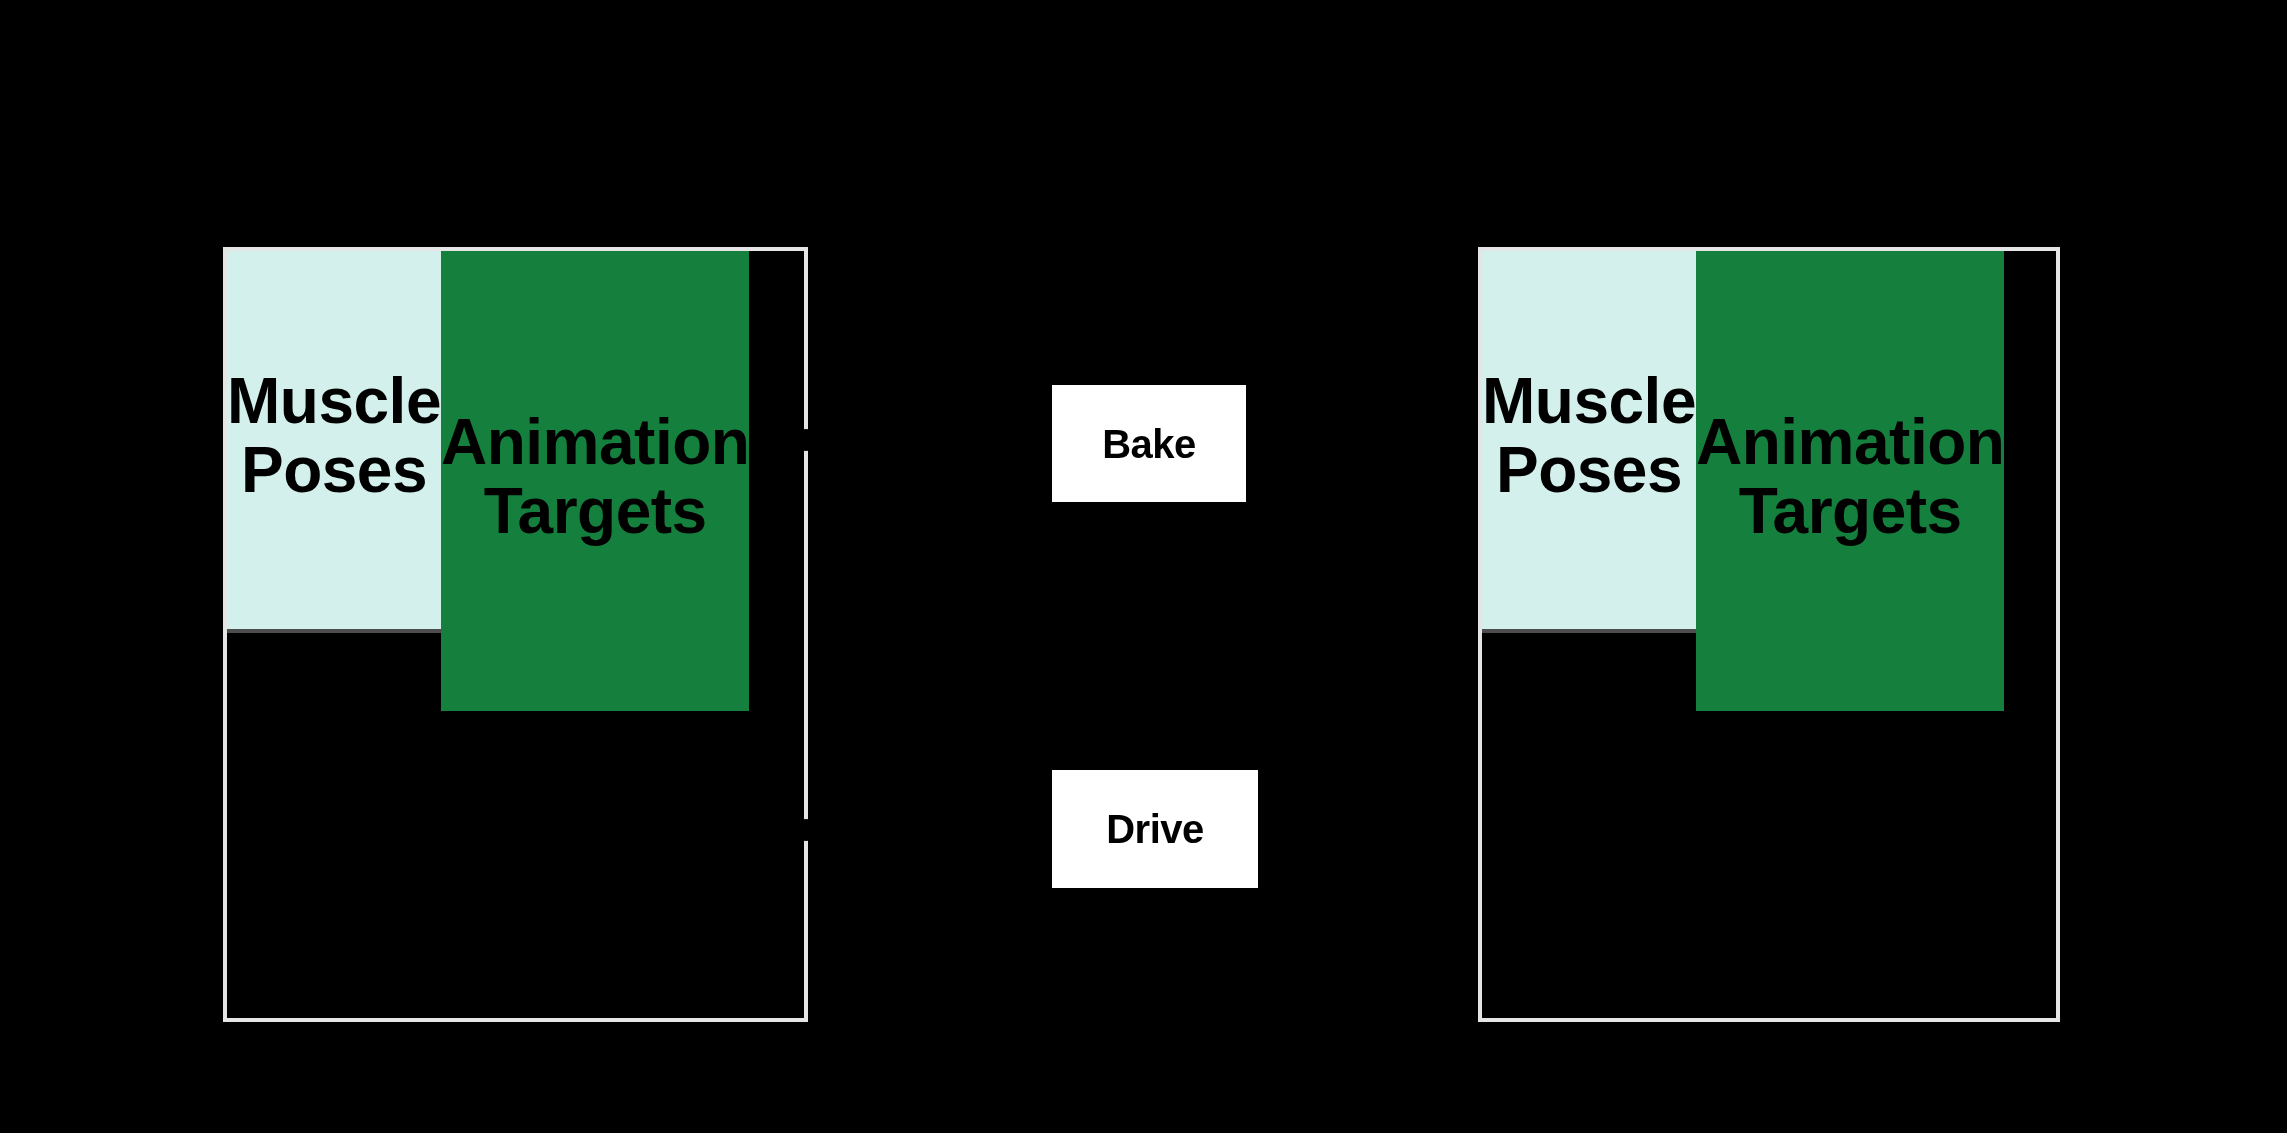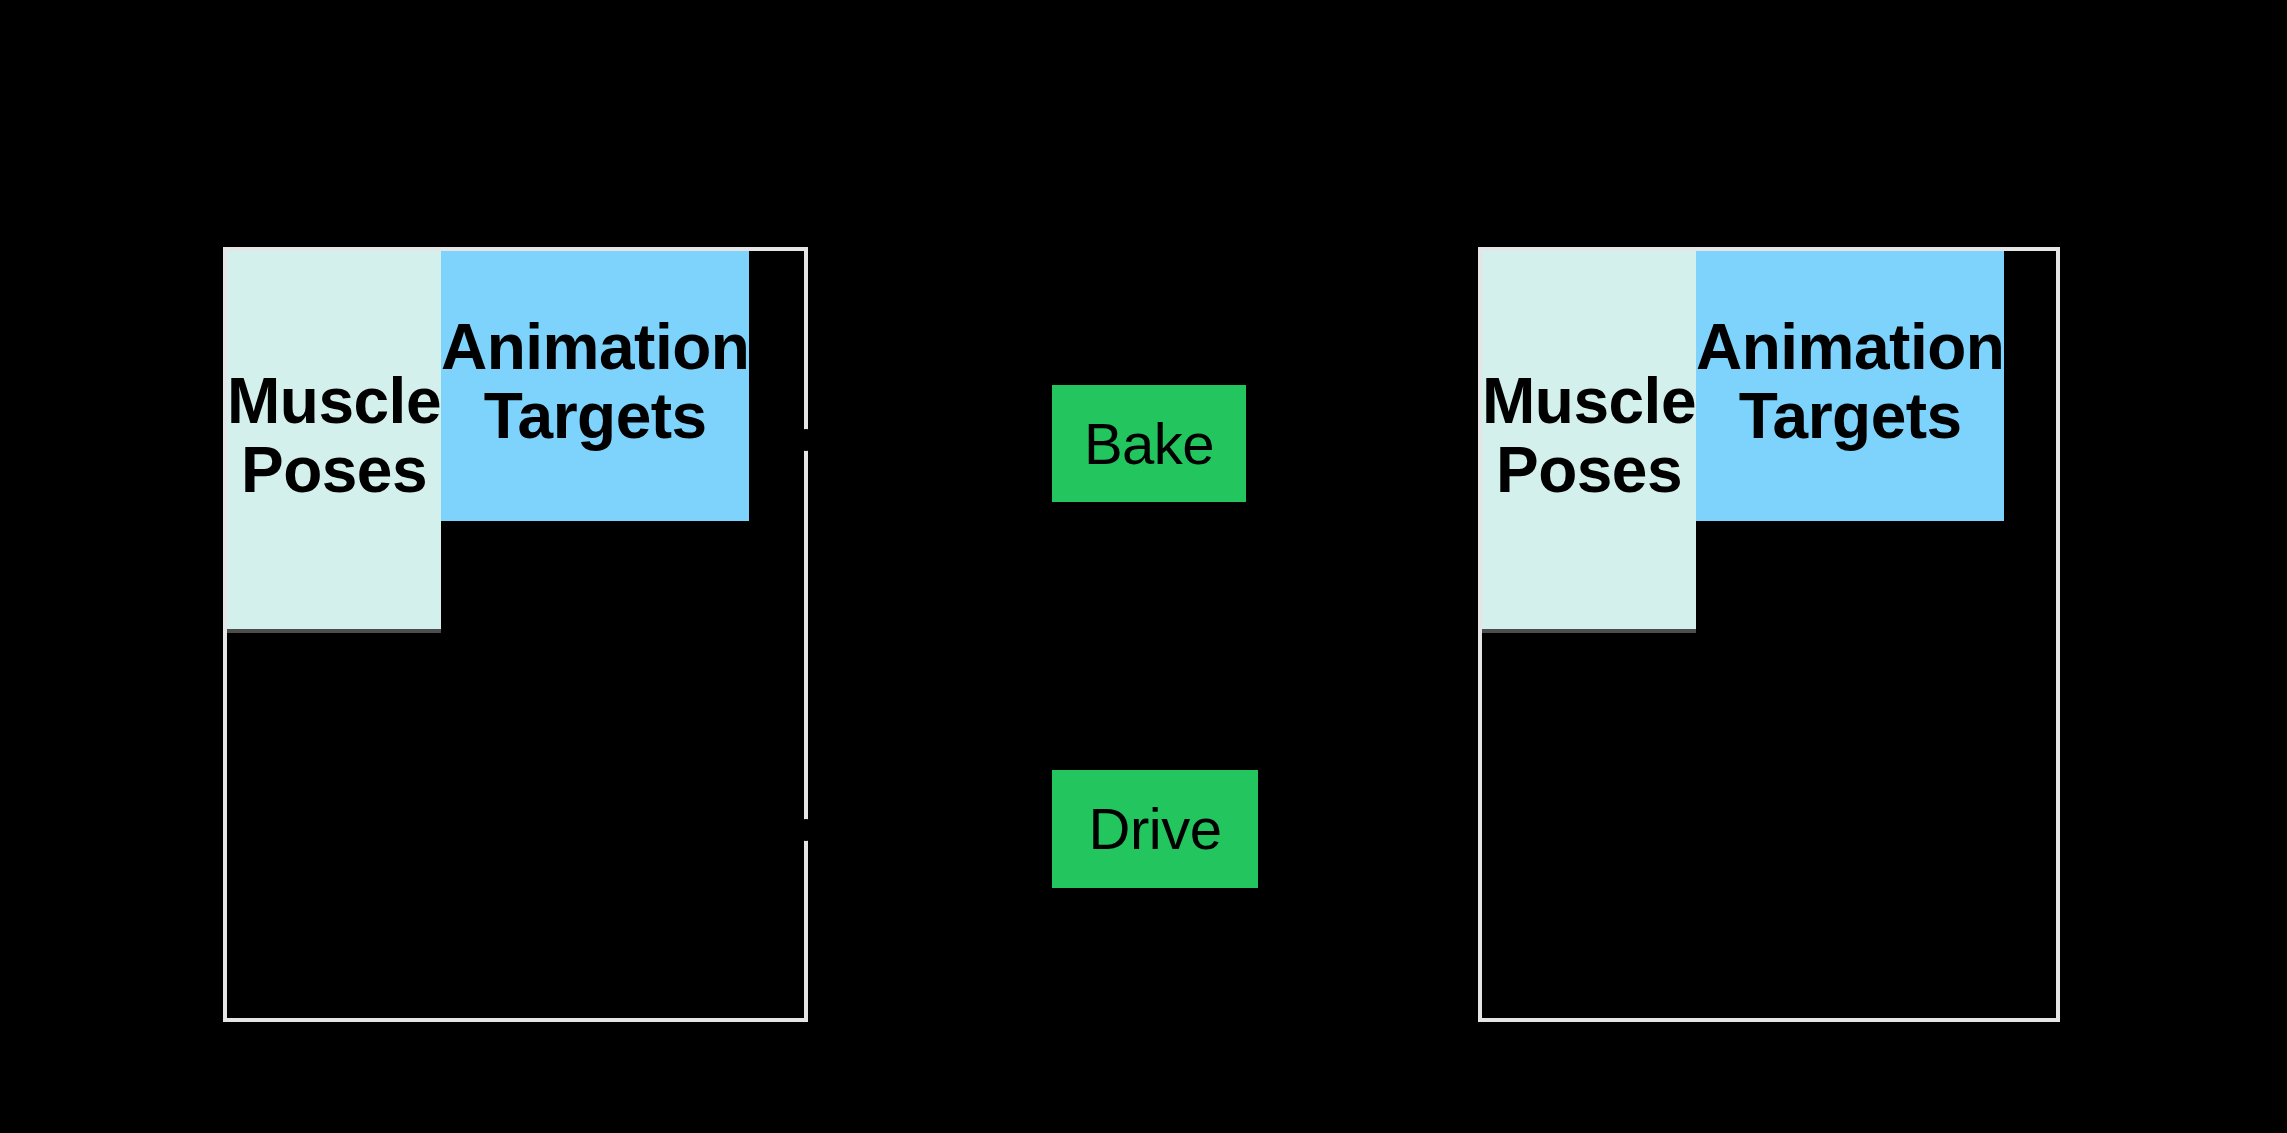--- a/index.html
+++ b/index.html
@@ -37,22 +37,22 @@
     align-items: center;
     justify-content: center;
     text-align: center;
   }
   .section-top {
     height: 382px;
     background: #d3f0ec;
     border-bottom: 4px solid #4d4d4d;
   }
   .section-bottom {
-    height: 270px;
-    background: #7dd3fc;
+    height: 460px;
+    background: #15803d;
   }
 
   .section-label {
     font-weight: bold;
     font-size: 64px;
     line-height: 1.08;
     color: #000000;
     letter-spacing: -0.5px;
     white-space: pre-line;
     transform: translateY(-4px);
@@ -85,27 +85,27 @@
     border-top: 14px solid transparent;
     border-bottom: 14px solid transparent;
     border-left: 22px solid #000000;
   }
   .edge-arrow-bake  { left: 1456px; top: 427px; }
   .edge-arrow-drive { left: 1456px; top: 817px; }
 
   
   .edge-label {
     position: absolute;
-    background: #22c55e;
+    background: #ffffff;
     color: #000000;
     display: flex;
     align-items: center;
     justify-content: center;
-    font-size: 58px;
-    font-weight: normal;
+    font-size: 40px;
+    font-weight: bold;
     line-height: 1;
     letter-spacing: -0.5px;
   }
   .edge-label-bake  { left: 1052px; top: 385px; width: 194px; height: 117px; }
   .edge-label-drive { left: 1052px; top: 770px; width: 206px; height: 118px; }
 </style>
 </head>
 <body>
 
 <div id="canvas">

